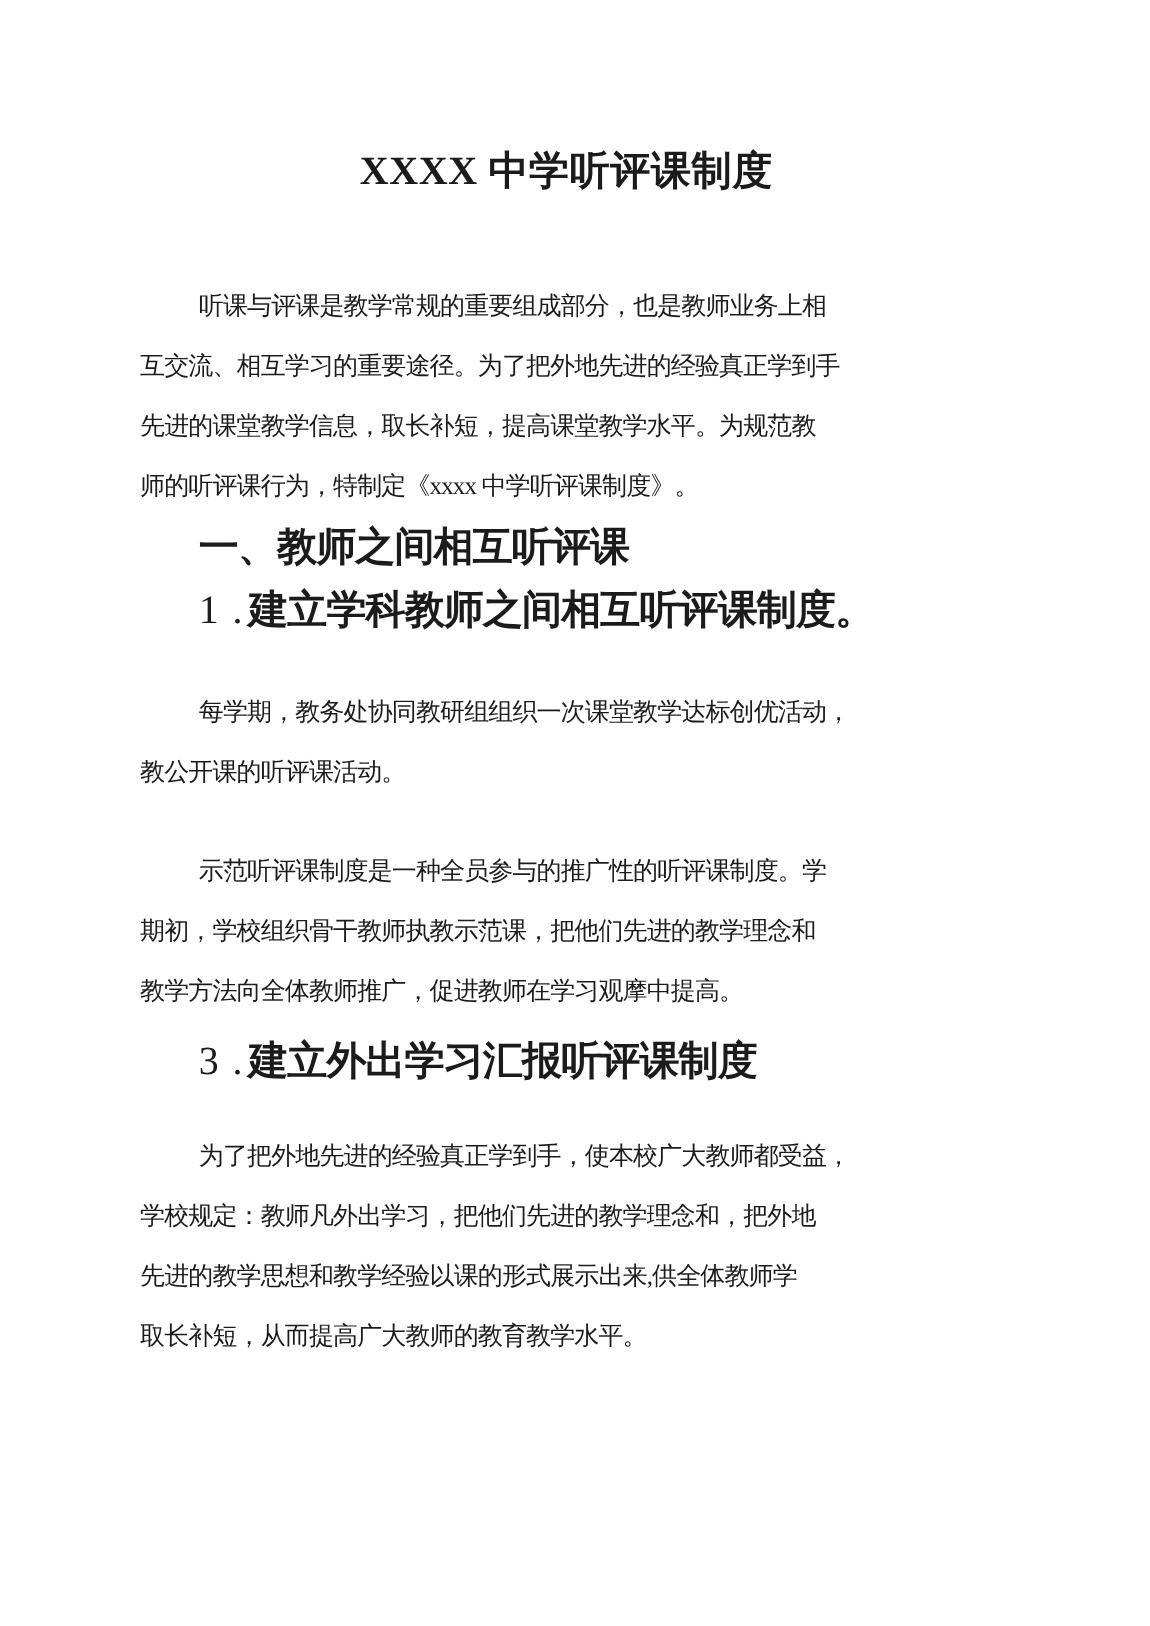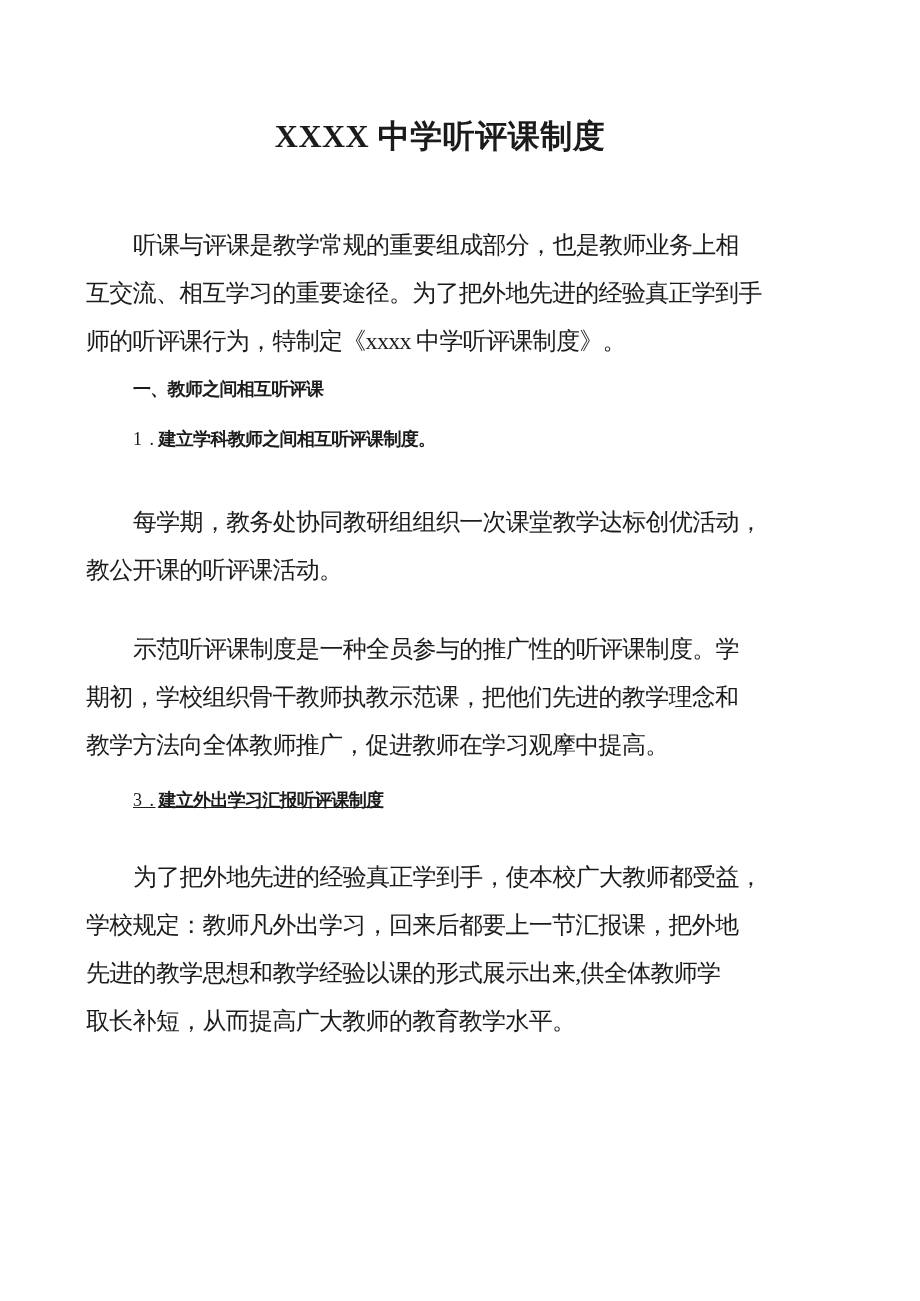--- a/index.html
+++ b/index.html
@@ -6,81 +6,82 @@
     margin: 0;
     padding: 0;
     background: #ffffff;
   }
   .page {
     position: relative;
     width: 920px;
     height: 1301px;
     background: #ffffff;
     box-sizing: border-box;
-    padding: 0 126px 0 86px;
+    padding: 0 126px 0 112px;
     overflow: hidden;
     font-family: "Liberation Serif", "DejaVu Serif", serif;
     color: #1b1b1b;
   }
   .title {
     margin: 112px 0 0 0;
     font-size: 32px;
     line-height: 48px;
     font-weight: bold;
     text-align: center;
     letter-spacing: 0.5px;
     white-space: nowrap;
   }
   .para {
     margin: 0;
-    font-size: 24px;
+    font-size: 20px;
     letter-spacing: -0.7px;
   }
   .line {
     height: 48px;
     line-height: 48px;
     white-space: nowrap;
   }
   .indent {
     text-indent: 47px;
   }
   .h-sec, .h-sub {
     margin: 0;
-    font-size: 18px;
+    font-size: 32px;
     line-height: 48px;
     font-weight: bold;
     padding-left: 47px;
     letter-spacing: -0.7px;
     white-space: nowrap;
   }
   .h-sub .num {
     font-weight: normal;
     letter-spacing: 1.5px;
     margin-right: 3px;
   }
   
   .m-intro { margin-top: 61px; }
   .m-sec1  { margin-top: 0px; }
   .m-sub1  { margin-top: 2px; }
   .m-para2 { margin-top: 35px; }
   .m-sub2  { margin-top: 1px; }
   .m-para3 { margin-top: 31px; }
-  .m-sub3  { margin-top: 7px; text-decoration: underline; }
+  .m-sub3  { margin-top: 7px; }
   .m-para4 { margin-top: 29px; }
 </style>
 </head>
 <body>
 
 <div class="page">
 
   <h1 class="title">XXXX 中学听评课制度</h1>
 
   <div class="para m-intro">
     <div class="line indent">听课与评课是教学常规的重要组成部分，也是教师业务上相</div>
     <div class="line">互交流、相互学习的重要途径。为了把外地先进的经验真正学到手</div>
+    <div class="line">先进的课堂教学信息，取长补短，提高课堂教学水平。为规范教</div>
     <div class="line">师的听评课行为，特制定《xxxx 中学听评课制度》。</div>
   </div>
 
   <h2 class="h-sec m-sec1">一、教师之间相互听评课</h2>
 
   <h3 class="h-sub m-sub1"><span class="num">1 .</span><span>建立学科教师之间相互听评课制度。</span></h3>
 
   <div class="para m-para2">
     <div class="line indent">每学期，教务处协同教研组组织一次课堂教学达标创优活动，</div>
     <div class="line">教公开课的听评课活动。</div>
@@ -90,18 +91,18 @@
   <div class="para m-para3">
     <div class="line indent">示范听评课制度是一种全员参与的推广性的听评课制度。学</div>
     <div class="line">期初，学校组织骨干教师执教示范课，把他们先进的教学理念和</div>
     <div class="line">教学方法向全体教师推广，促进教师在学习观摩中提高。</div>
   </div>
 
   <h3 class="h-sub m-sub3"><span class="num">3 .</span><span>建立外出学习汇报听评课制度</span></h3>
 
   <div class="para m-para4">
     <div class="line indent">为了把外地先进的经验真正学到手，使本校广大教师都受益，</div>
-    <div class="line">学校规定：教师凡外出学习，回来后都要上一节汇报课，把外地</div>
+    <div class="line">学校规定：教师凡外出学习，把他们先进的教学理念和，把外地</div>
     <div class="line">先进的教学思想和教学经验以课的形式展示出来,供全体教师学</div>
     <div class="line">取长补短，从而提高广大教师的教育教学水平。</div>
   </div>
 
 </div>
 
 </body></html>

